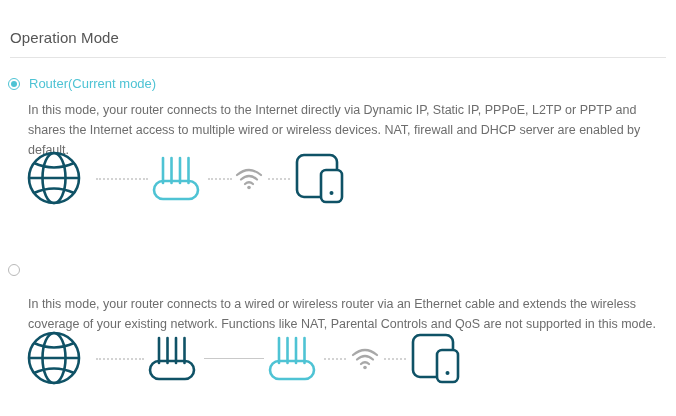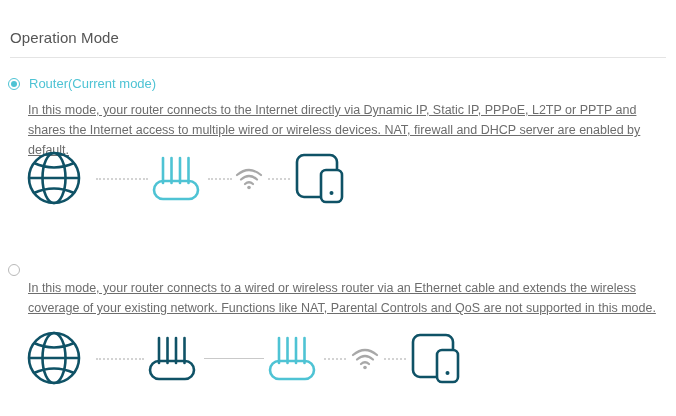--- a/index.html
+++ b/index.html
@@ -93,24 +93,23 @@
   .mode-label.sel { color: #4ec3d4; }
   .mode-label.unsel { color: #555555; }
 
   .mode-desc {
     position: absolute;
     left: 28px;
     width: 645px;
     font-size: 12.5px;
     line-height: 20px;
     color: #6d6d6d;
-    text-decoration: underline;
   }
   #desc-router { top: 24px; }
-  #desc-ap { top: 16px; }
+  #desc-ap { top: 32px; }
 
   
   .diagram {
     position: absolute;
     left: 0;
     height: 76px;
   }
   #diagram-router { top: 72px; }
   #diagram-ap { top: 66px; }
 

